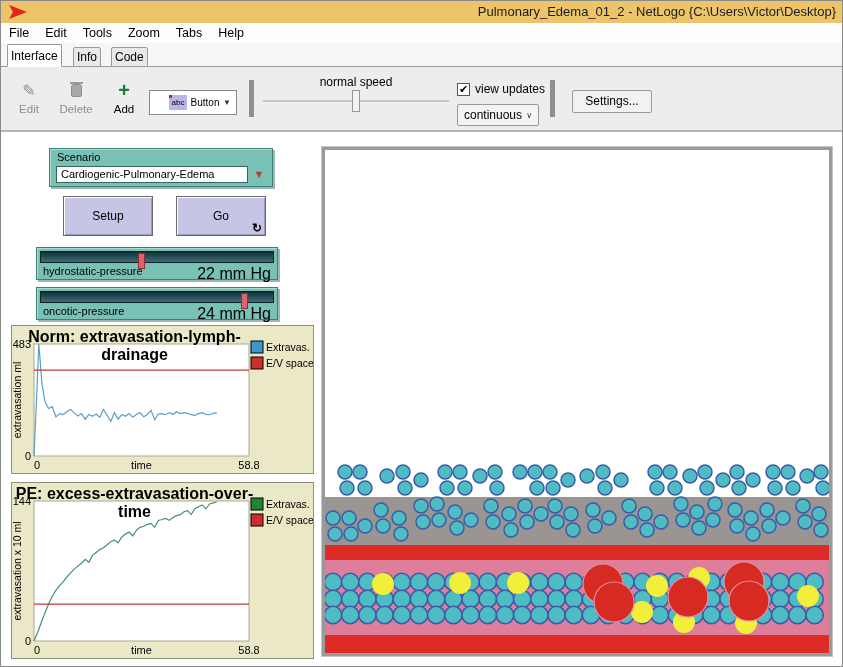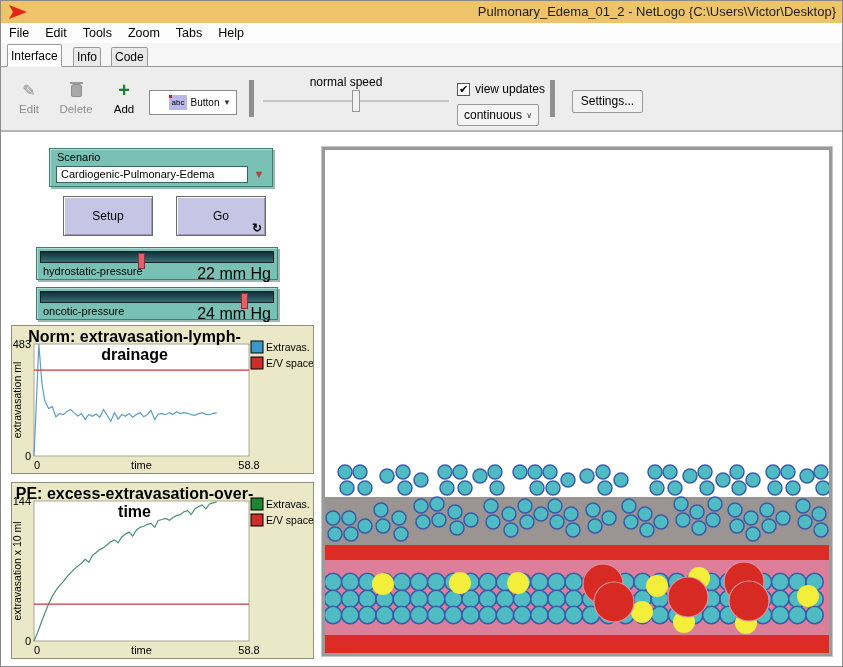--- a/index.html
+++ b/index.html
@@ -36,30 +36,30 @@
   .trash-body:before { content:""; position:absolute; left:-2px; top:-3px; width:13px; height:2px; background:#9b9b9b; }
   .plus-glyph { font-size:20px; font-weight:bold; color:#1e7e34; line-height:18px; }
   #widget-dropdown { position:absolute; left:148px; top:23px; width:88px; height:25px; background:#ffffff;
                      border:1px solid #8a8a8a; display:flex; align-items:center; padding:0 5px; }
   #abc-icon { width:18px; height:15px; background:#b9b6e8; font-size:8px; text-align:center; line-height:15px; position:relative;margin-left:14px; }
   #abc-icon:before { content:""; position:absolute; left:0; top:0; width:3px; height:3px; background:#b03030; }
   #widget-dropdown .dd-value { flex:1; text-align:center; font-size:10px; }
   .dd-arrow { font-size:8px; color:#333; }
   .tb-sep { position:absolute; top:13px; width:5px; height:37px; background:#8f8f8f; }
   #sep1 { left:248px; } #sep2 { left:549px; }
-  #speed-label { position:absolute; left:252px; top:8px; width:186px; text-align:center; font-size:12px; }
+  #speed-label { position:absolute; left:262px; top:8px; width:186px; text-align:center; font-size:12px; }
   #speed-track { position:absolute; left:262px; top:33px; width:186px; height:2px; background:#c6c6c6; }
   #speed-thumb { position:absolute; top:23px; width:8px; height:22px; background:#f2f2f2; border:1px solid #979797; }
   #ticks-label { position:absolute; left:262px; top:32px; width:186px; text-align:center; font-size:12px;margin-top:43px; }
   #view-updates { position:absolute; left:456px; top:15px; display:flex; align-items:center; }
   #vu-box { width:13px; height:13px; background:#ffffff; border:1px solid #555; font-size:11px; line-height:11px; text-align:center; margin-right:5px; }
   #update-mode { position:absolute; left:456px; top:37px; width:82px; height:22px; background:#f4f4f4; border:1px solid #9a9a9a;
                  border-radius:2px; display:flex; align-items:center; padding:0 6px; font-size:12px; }
   #update-mode .dd-value { flex:1; }
-  #settings-button { position:absolute; left:571px; top:23px; width:71px; height:23px; background:#f2f2f2; border:1px solid #9a9a9a;
+  #settings-button { position:absolute; left:571px; top:23px; width:80px; height:23px; background:#f2f2f2; border:1px solid #9a9a9a;
                      border-radius:2px; text-align:center; line-height:21px; font-size:12px; }
   
   #canvas { position:absolute; left:0; top:131px; width:843px; height:536px; background:#ffffff; }
   
   #chooser { position:absolute; left:48px; top:16px; width:224px; height:39px; background:#79c1b5;
              border:1px solid #3e7e76; box-shadow:inset 1px 1px 0 #aedbd2, 2px 2px 0 #9fb7b2; }
   #chooser-label { position:absolute; left:7px; top:2px; font-size:11px; }
   #chooser-field { position:absolute; left:6px; top:17px; width:192px; height:17px; background:#ffffff; border:1px solid #39655f;
                    font-size:11px; line-height:15px; padding-left:4px; overflow:hidden; white-space:nowrap; }
   #chooser-arrow { position:absolute; left:200px; top:17px; width:18px; height:17px; text-align:center; font-size:11px;

